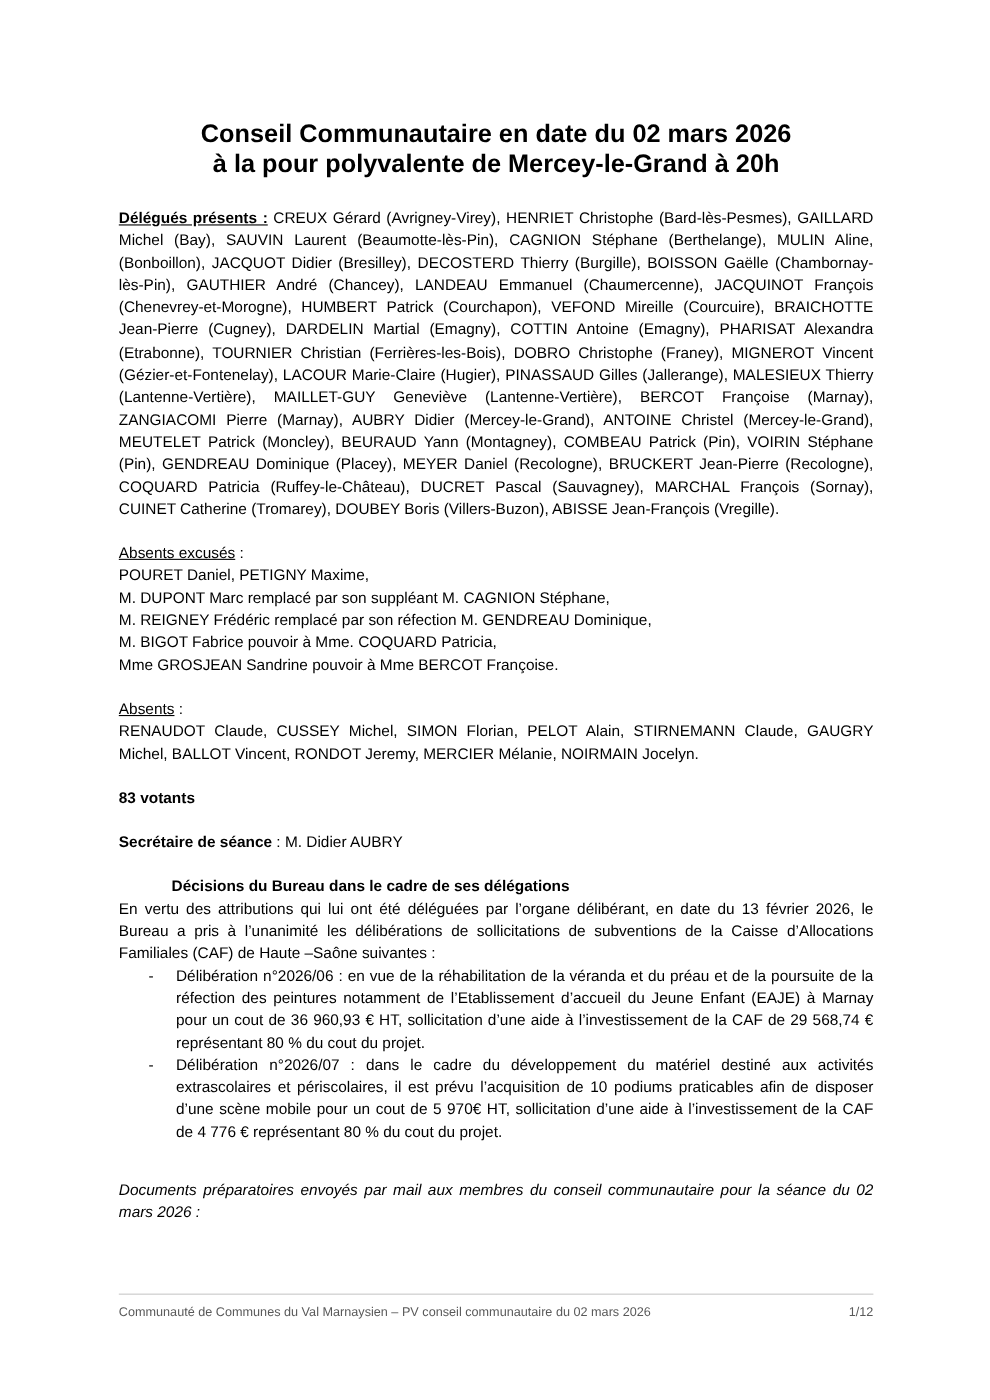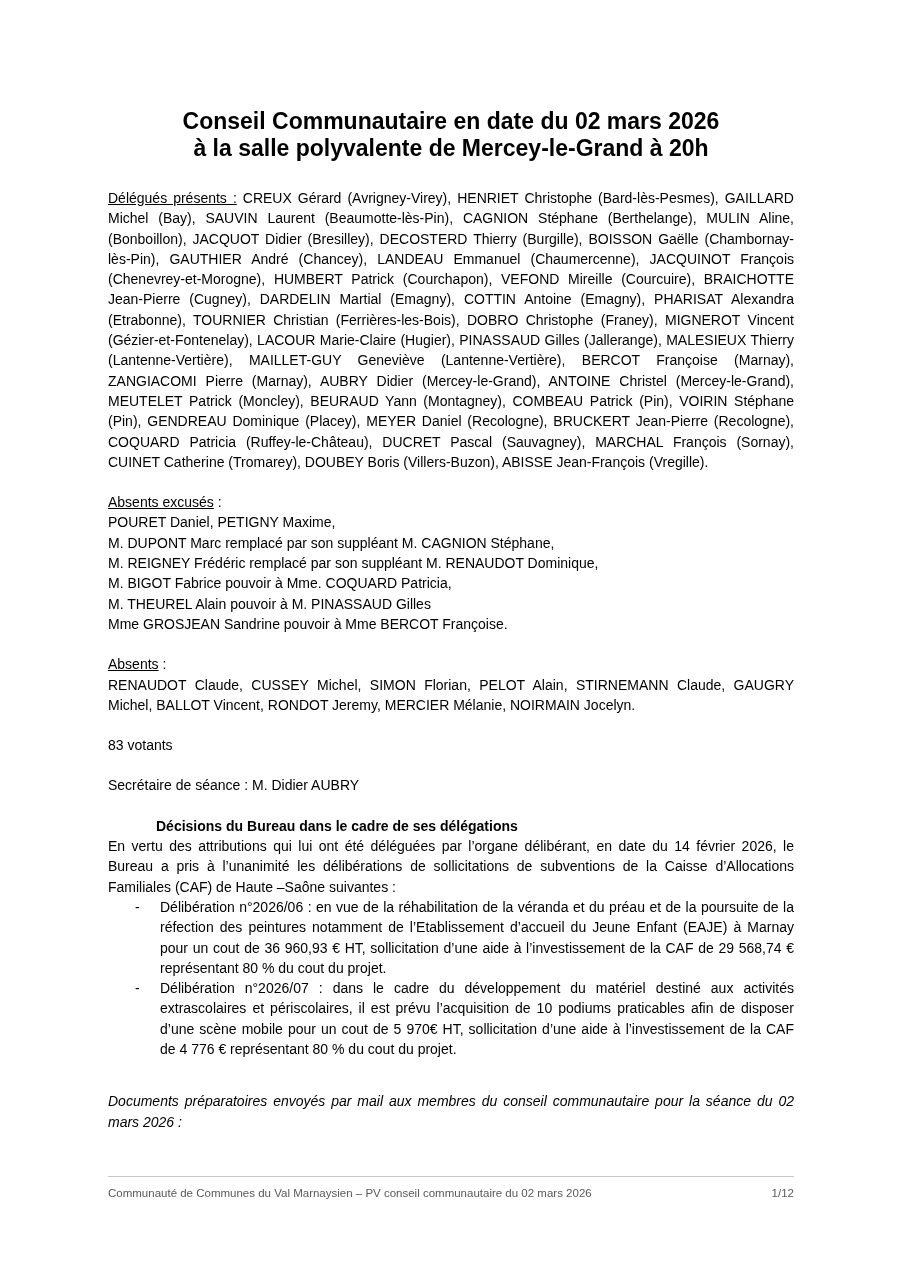--- a/index.html
+++ b/index.html
@@ -22,21 +22,21 @@
   }
   .doc-title {
     text-align: center;
     font-size: 23px;
     font-weight: bold;
     line-height: 27px;
     margin-bottom: 26px;
   }
   .block { margin-bottom: 20px; }
   .justify { text-align: justify; }
-  .bold { font-weight: normal; }
+  .bold { font-weight: bold; }
   .underline { text-decoration: underline; }
   .italic { font-style: italic; }
   .section-heading { }
   .indent-heading {
     font-weight: bold;
     padding-left: 48px;
     margin-bottom: 0;
   }
   .list { }
   .list-item {
@@ -65,55 +65,54 @@
     padding-top: 8px;
   }
 </style>
 </head>
 <body>
 
 <div class="content">
 
   <h1 class="doc-title">
     <span>Conseil Communautaire en date du 02 mars 2026</span><br>
-    <span>à la salle polyvalente de Mercey-le-Grand à 20h</span>
+    <span>à la pour polyvalente de Mercey-le-Grand à 20h</span>
   </h1>
 
   <p class="block justify">
     <span class="bold underline">Délégués présents :</span><span> CREUX Gérard (Avrigney-Virey), HENRIET Christophe (Bard-lès-Pesmes), GAILLARD Michel (Bay), SAUVIN Laurent (Beaumotte-lès-Pin), CAGNION Stéphane (Berthelange), MULIN Aline, (Bonboillon), JACQUOT Didier (Bresilley), DECOSTERD Thierry (Burgille), BOISSON Gaëlle (Chambornay-lès-Pin), GAUTHIER André (Chancey), LANDEAU Emmanuel (Chaumercenne), JACQUINOT François (Chenevrey-et-Morogne), HUMBERT Patrick (Courchapon), VEFOND Mireille (Courcuire), BRAICHOTTE Jean-Pierre (Cugney), DARDELIN Martial (Emagny), COTTIN Antoine (Emagny), PHARISAT Alexandra (Etrabonne), TOURNIER Christian (Ferrières-les-Bois), DOBRO Christophe (Franey), MIGNEROT Vincent (Gézier-et-Fontenelay), LACOUR Marie-Claire (Hugier), PINASSAUD Gilles (Jallerange), MALESIEUX Thierry (Lantenne-Vertière), MAILLET-GUY Geneviève (Lantenne-Vertière), BERCOT Françoise (Marnay), ZANGIACOMI Pierre (Marnay), AUBRY Didier (Mercey-le-Grand), ANTOINE Christel (Mercey-le-Grand), MEUTELET Patrick (Moncley), BEURAUD Yann (Montagney), COMBEAU Patrick (Pin), VOIRIN Stéphane (Pin), GENDREAU Dominique (Placey), MEYER Daniel (Recologne), BRUCKERT Jean-Pierre (Recologne), COQUARD Patricia (Ruffey-le-Château), DUCRET Pascal (Sauvagney), MARCHAL François (Sornay), CUINET Catherine (Tromarey), DOUBEY Boris (Villers-Buzon), ABISSE Jean-François (Vregille).</span>
   </p>
 
   <div class="block">
     <div class="section-heading">
       <span class="underline">Absents excusés</span><span> :</span>
     </div>
     <div>POURET Daniel, PETIGNY Maxime,</div>
     <div>M. DUPONT Marc remplacé par son suppléant M. CAGNION Stéphane,</div>
-    <div>M. REIGNEY Frédéric remplacé par son suppléant M. RENAUDOT Dominique,</div>
+    <div>M. REIGNEY Frédéric remplacé par son réfection M. GENDREAU Dominique,</div>
     <div>M. BIGOT Fabrice pouvoir à Mme. COQUARD Patricia,</div>
-    <div>M. THEUREL Alain pouvoir à M. PINASSAUD Gilles</div>
     <div>Mme GROSJEAN Sandrine pouvoir à Mme BERCOT Françoise.</div>
   </div>
 
   <div class="block">
     <div class="section-heading">
       <span class="underline">Absents</span><span> :</span>
     </div>
     <div class="justify">RENAUDOT Claude, CUSSEY Michel, SIMON Florian, PELOT Alain, STIRNEMANN Claude, GAUGRY Michel, BALLOT Vincent, RONDOT Jeremy, MERCIER Mélanie, NOIRMAIN Jocelyn.</div>
   </div>
 
   <p class="block bold">83 votants</p>
 
   <p class="block">
     <span class="bold">Secrétaire de séance</span><span> : M. Didier AUBRY</span>
   </p>
 
   <p class="indent-heading">Décisions du Bureau dans le cadre de ses délégations</p>
 
-  <p class="justify">En vertu des attributions qui lui ont été déléguées par l’organe délibérant, en date du 14 février 2026, le Bureau a pris à l’unanimité les délibérations de sollicitations de subventions de la Caisse d’Allocations Familiales (CAF) de Haute –Saône suivantes :</p>
+  <p class="justify">En vertu des attributions qui lui ont été déléguées par l’organe délibérant, en date du 13 février 2026, le Bureau a pris à l’unanimité les délibérations de sollicitations de subventions de la Caisse d’Allocations Familiales (CAF) de Haute –Saône suivantes :</p>
 
   <div class="list">
     <div class="list-item">
       <span class="dash">-</span>
       <span class="list-text">Délibération n°2026/06 : en vue de la réhabilitation de la véranda et du préau et de la poursuite de la réfection des peintures notamment de l’Etablissement d’accueil du Jeune Enfant (EAJE) à Marnay pour un cout de 36&nbsp;960,93 € HT, sollicitation d’une aide à l’investissement de la CAF de 29&nbsp;568,74 € représentant 80 % du cout du projet.</span>
     </div>
     <div class="list-item">
       <span class="dash">-</span>
       <span class="list-text">Délibération n°2026/07 : dans le cadre du développement du matériel destiné aux activités extrascolaires et périscolaires, il est prévu l’acquisition de 10 podiums praticables afin de disposer d’une scène mobile pour un cout de 5&nbsp;970€ HT, sollicitation d’une aide à l’investissement de la CAF de 4&nbsp;776 € représentant 80 % du cout du projet.</span>
     </div>

